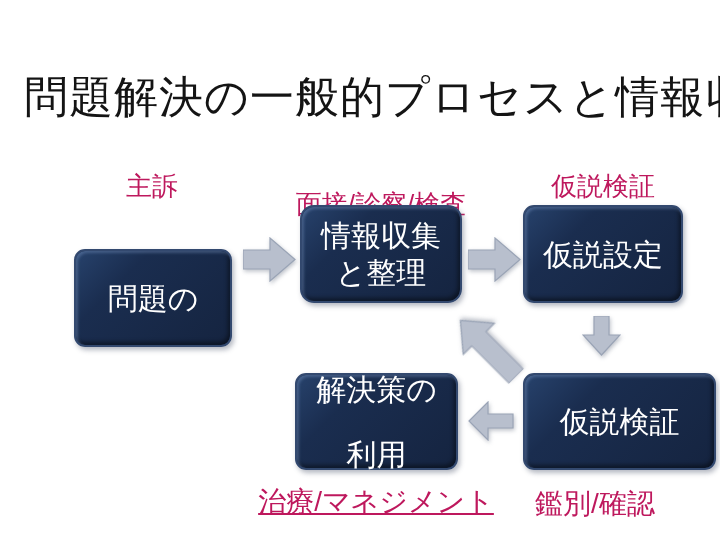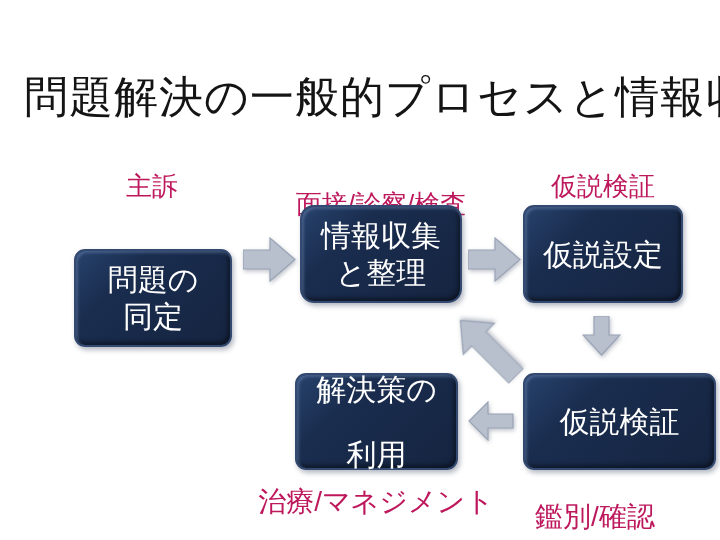--- a/index.html
+++ b/index.html
@@ -33,22 +33,22 @@
   .annotation {
     position: absolute;
     font-size: 26px;
     color: #be185d;
     text-align: center;
     white-space: nowrap;
   }
   .lbl-chief      { left: 72px;  top: 169px; width: 160px; }
   .lbl-interview  { left: 261px; top: 169px; width: 240px; margin-top: 18px; }
   .lbl-diagnosis  { left: 503px; top: 169px; width: 200px; }
-  .lbl-treatment  { left: 251px; top: 483px; width: 250px; font-size: 28px; }
-  .lbl-differ     { left: 495px; top: 498px; width: 200px; font-size: 28px; }
+  .lbl-treatment  { left: 251px; top: 483px; width: 250px; font-size: 28px; text-decoration: underline; }
+  .lbl-differ     { left: 495px; top: 485px; width: 200px; font-size: 28px; }
 
   .box {
     position: absolute;
     box-sizing: border-box;
     background: linear-gradient(135deg, #27426c 0%, #1a2d4f 30%, #152440 100%);
     border: 2px solid #33496f;
     border-radius: 11px;
     box-shadow:
       2px 3px 5px rgba(90, 100, 120, 0.45),
       inset 2px 2px 3px rgba(150, 180, 225, 0.30),
@@ -93,21 +93,20 @@
   <h1 class="title">問題解決の一般的プロセスと情報収集</h1>
 
   <div class="annotation lbl-chief">主訴</div>
   <div class="annotation lbl-interview">面接/診察/検査</div>
   <div class="annotation lbl-diagnosis">仮説検証</div>
   <div class="annotation lbl-treatment">治療/マネジメント</div>
   <div class="annotation lbl-differ">鑑別/確認</div>
 
   <div class="box box1">
     <div>問題の</div>
-    <div>同定</div>
   </div>
   <div class="box box2">
     <div>情報収集</div>
     <div>と整理</div>
   </div>
   <div class="box box3">
     <div>仮説設定</div>
   </div>
   <div class="box box4">
     <div>解決策の</div>

